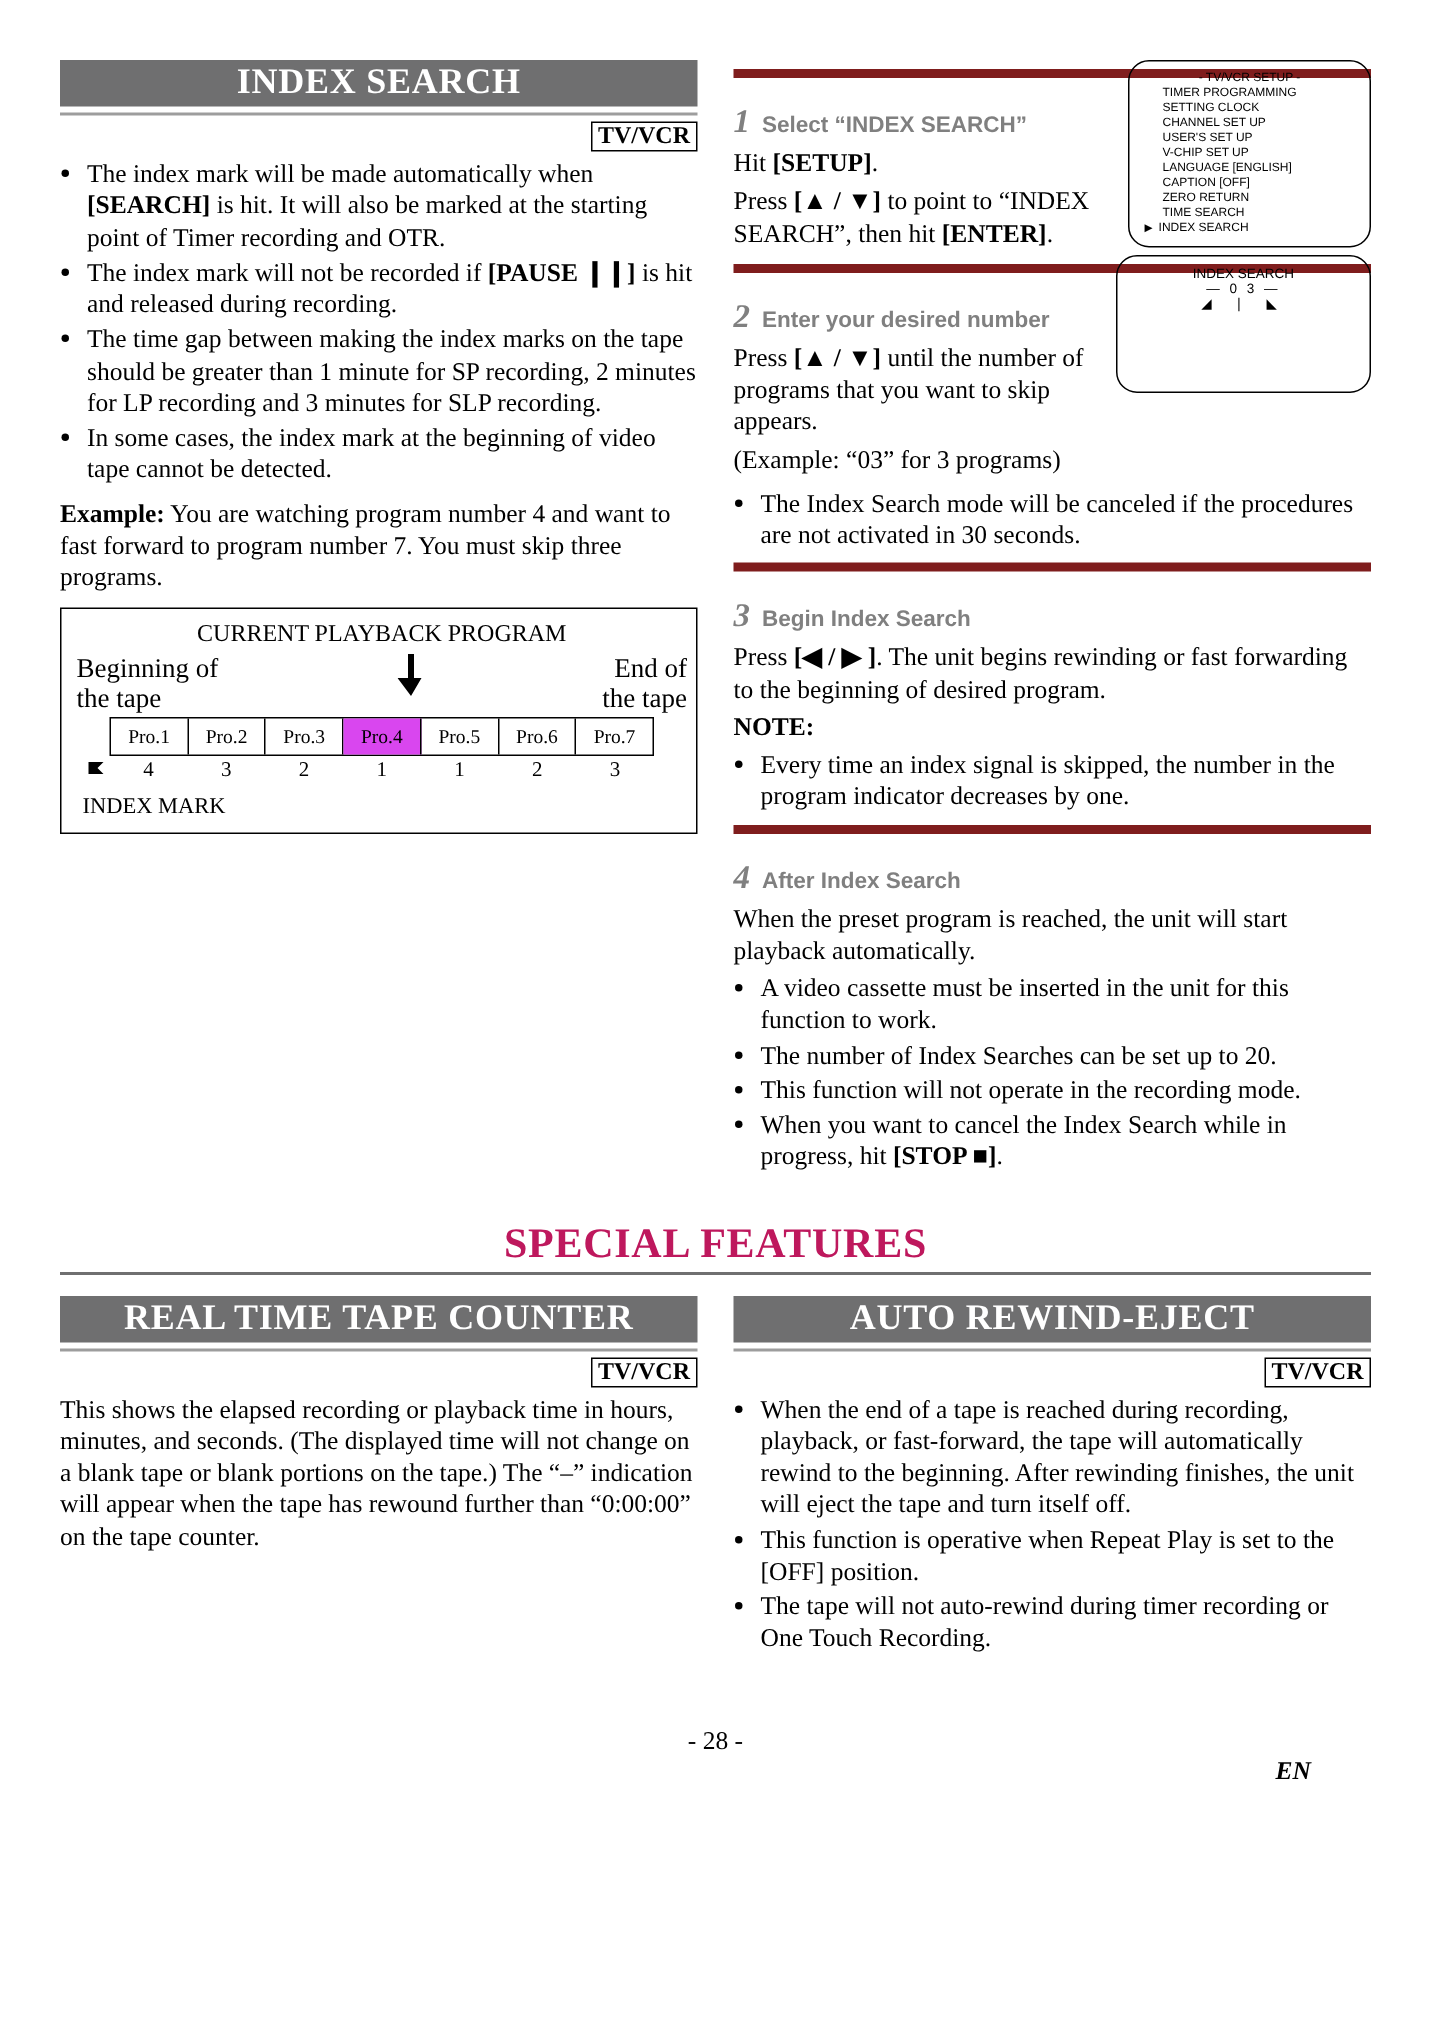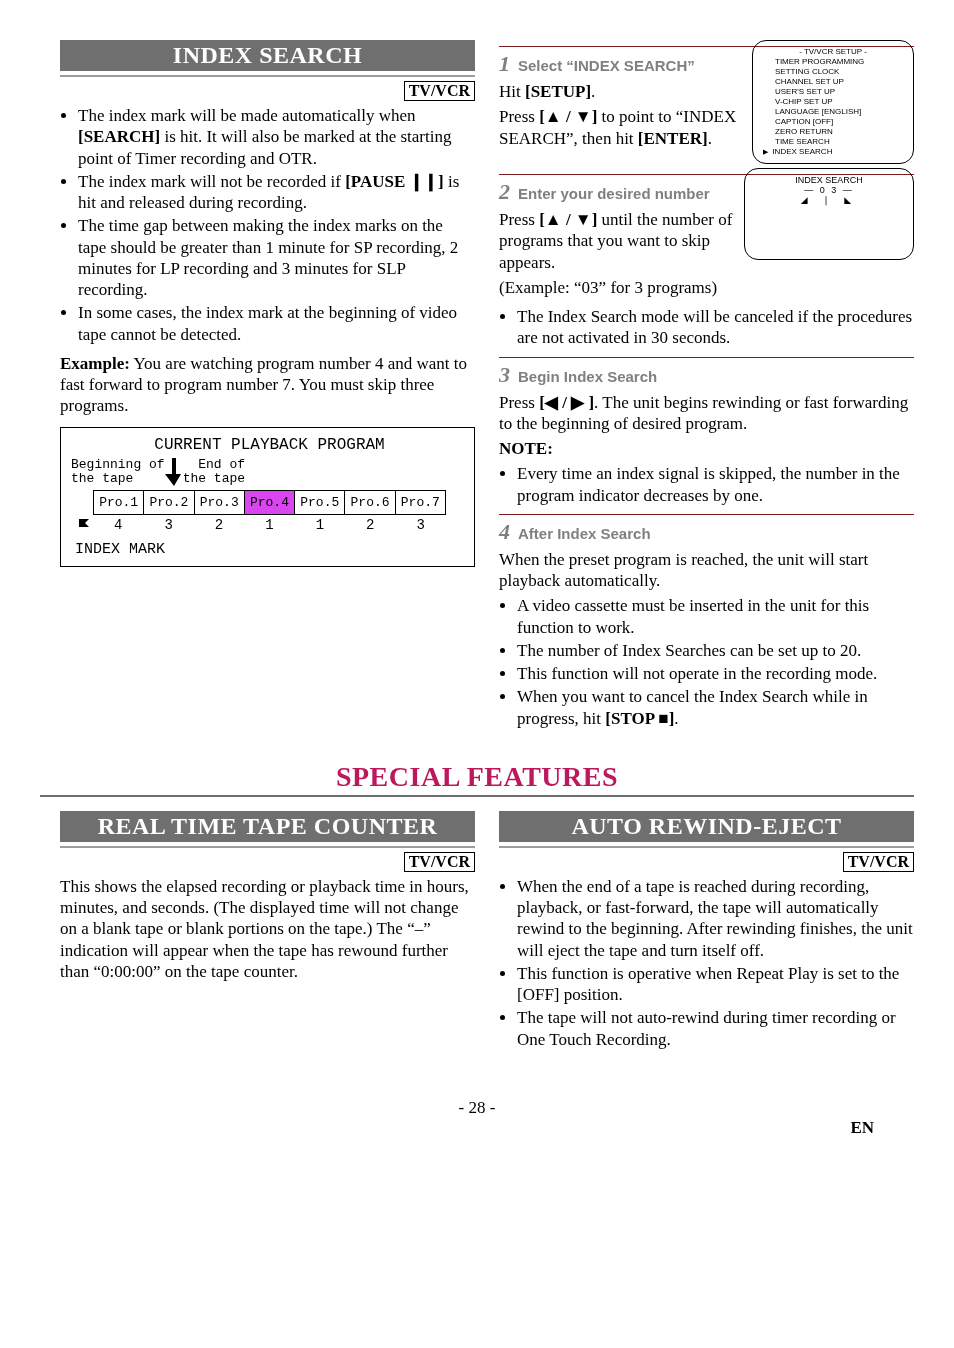--- a/index.html
+++ b/index.html
@@ -1,53 +1,53 @@
 <!DOCTYPE html>
 <html><head>
 <meta charset="utf-8">
 <style>
   * { box-sizing: border-box; }
   body { margin:0; padding:0; font-family:"Times New Roman",serif; background:#fff; color:#000; width:954px; }
   .page { padding:40px 40px 20px 40px; }
-  .row { display:flex; gap:24px;margin-left:20px; }
+  .row { display:flex; gap:24px; }
   .col { flex:1 1 50%; min-width:0; }
   h1.band-title { background:#6f6f70; color:#fff; text-align:center;
     font-size:24px; font-weight:bold; margin:0 0 4px 0; padding:2px 4px;
     font-family:"Times New Roman",serif; letter-spacing:0.5px; }
   .tvvcr-box { border:1px solid #000; font-weight:bold; font-size:16px;
     display:inline-block; padding:0 4px; float:right; }
   .clear { clear:both; }
   p { font-size:17px; line-height:1.25; margin:4px 0; }
   ul { margin:4px 0 8px 0; padding-left:18px; }
   li { font-size:17px; line-height:1.25; margin:2px 0; }
   li::marker { font-weight:normal; }
   .bold { font-weight:bold; }
-  .step-line { border-top:1px solid #7f1d1d; margin-top:6px; padding-top:4px; }
+  .step-line { border-top:6px solid #7f1d1d; margin-top:6px; padding-top:16px; }
   .step-num { font-family:"Times New Roman",serif; font-style:italic;
     font-weight:bold; color:#808080; font-size:22px; margin-right:4px; }
   .step-title { font-family:Arial,Helvetica,sans-serif; font-weight:bold;
     color:#808080; font-size:15px; }
   .osd-box { border:1px solid #000; border-radius:14px; padding:6px 10px;
     font-family:Arial,Helvetica,sans-serif; font-size:8px; line-height:1.25;
     width:162px; float:right; margin-left:6px; margin-bottom:4px; }
   .osd-title { text-align:center; font-size:8px; }
   .osd-box .ptr::before { content:"\25B6"; font-size:7px; margin-right:4px; }
   .osd-indent { display:inline-block; width:12px; }
   .osd-center { text-align:center; }
 
   .special-title { color:#be185d; text-align:center; font-size:28px;
     font-weight:bold; font-family:"Times New Roman",serif; margin:24px 0 0 0;
     letter-spacing:0.5px; }
   .special-rule { border:0; border-top:2px solid #6f6f70; margin:2px 0 14px 0; }
   .section-rule { border:0; border-top:2px solid #9d9d9d; margin:2px 0 4px 0; }
 
   .playback-box { border:1.5px solid #000; padding:8px 6px 8px 10px; margin-top:10px;
-    font-family:Liberation Mono, monospace; }
+    font-family:Liberation Serif, serif; }
   .pb-title { text-align:center; font-size:16px; margin-bottom:4px; }
-  .pb-labels-row { display:flex; font-size:13px; line-height:1.1; }
+  .pb-labels-row { display:flex; justify-content:space-between; font-size:18px; line-height:1.1; }
   .pb-arrow-big { text-align:center; font-size:22px; line-height:14px; }
   .pb-table-wrap { display:flex; align-items:center; margin-top:2px; }
   .pb-spacer { width:22px; flex:0 0 22px; }
   .pb-table { display:flex; border:1px solid #000; flex:1; }
   .pb-cell { flex:1; border-right:1px solid #000; text-align:center;
     font-size:13px; padding:4px 0; }
   .pb-cell:last-child { border-right:0; }
   .pb-cell.shade { background:#d946ef; }
   .pb-nums { display:flex; margin-top:2px; }
   .pb-nums .pb-spacer2 { width:22px; flex:0 0 22px; position:relative; }
@@ -56,21 +56,21 @@
   .pb-index-label { font-size:15px; margin-top:8px; margin-left:4px; }
   .stepcol { }
 
   .idx-osd-box { border:1px solid #000; border-radius:14px; width:170px;
     height:92px; float:right; margin-left:6px; font-family:Arial,Helvetica,sans-serif;
     font-size:9px; padding:6px 10px; position:relative; }
   .idx-num { text-align:center; letter-spacing:2px; }
   .idx-arrows { text-align:center; letter-spacing:6px; font-size:9px; }
 
   .pagenum { text-align:center; font-size:17px; margin-top:40px; }
-  .en { position:absolute; right:40px; font-weight:bold; font-size:17px; }
+  .en { position:absolute; right:40px; font-weight:bold; font-size:17px;font-style:italic; }
   .footer { position:relative; height:26px; margin-top:40px; }
 </style>
 </head>
 <body>
 
 <div class="page">
   <div class="row">
 
     <div class="col">
       <h1 class="band-title">INDEX SEARCH</h1>

